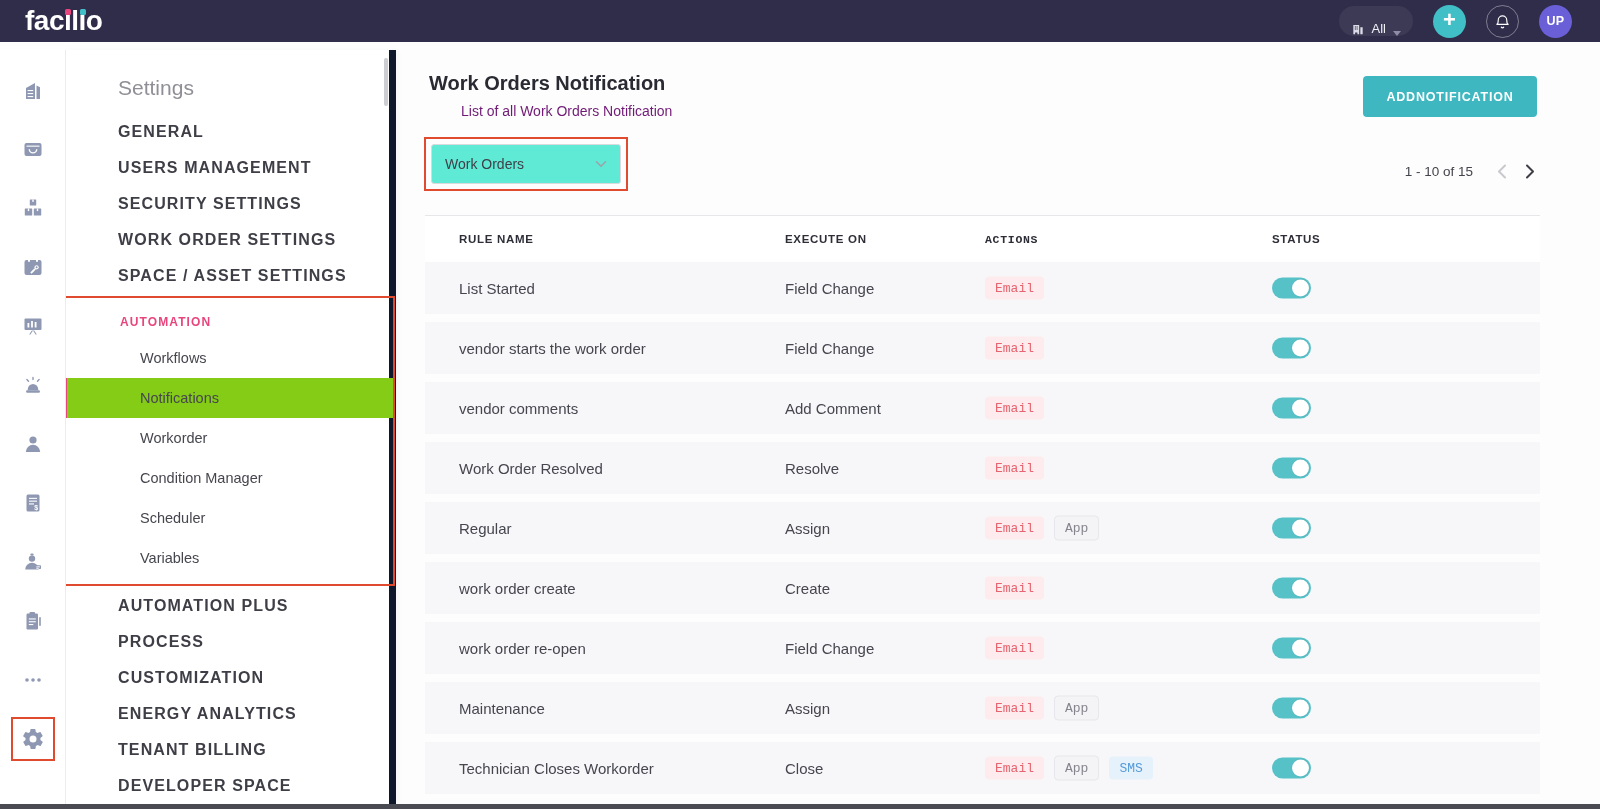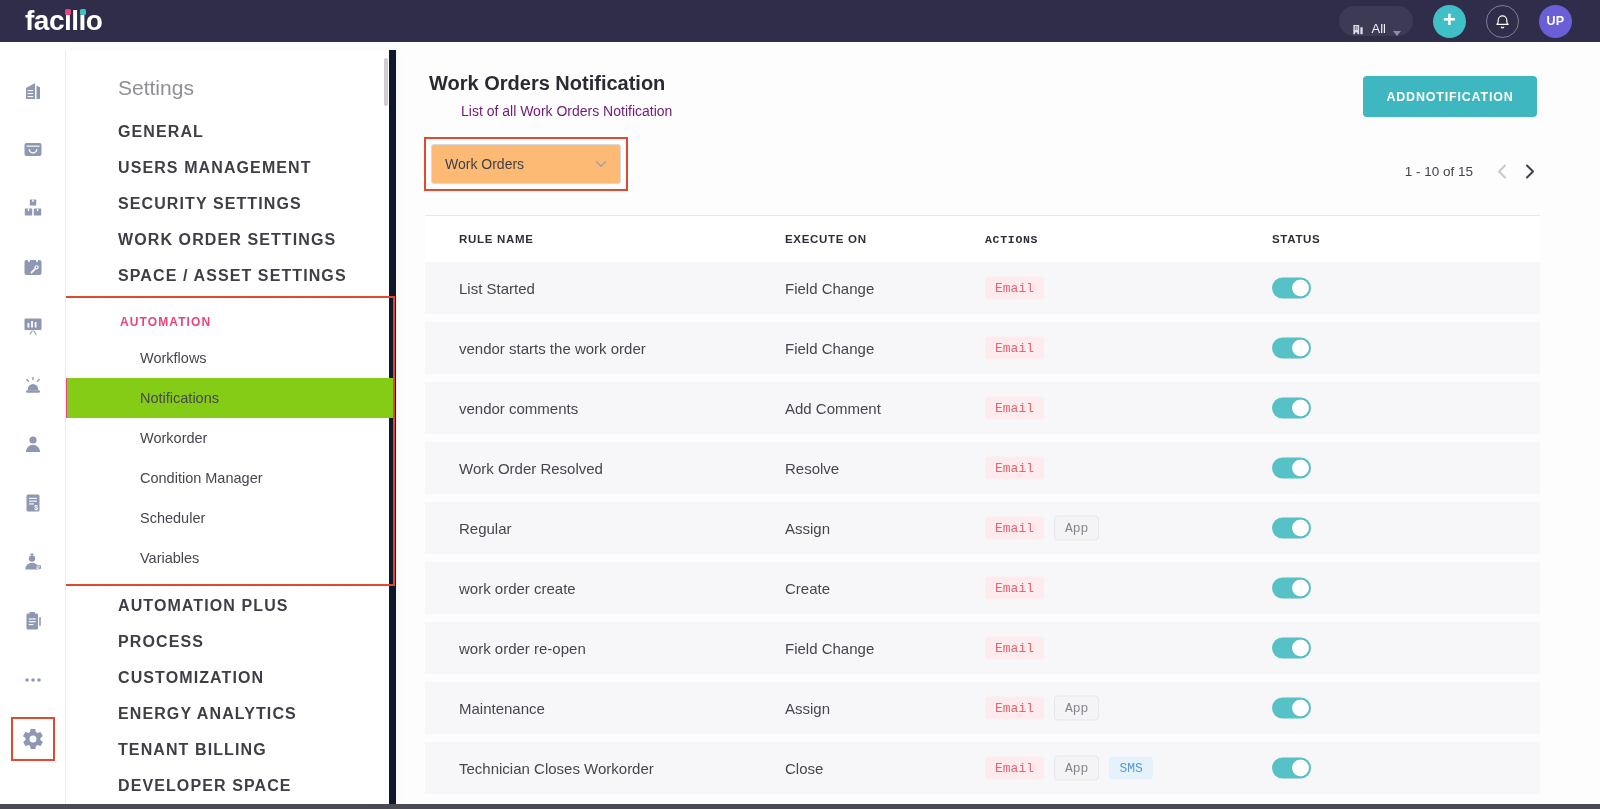--- a/index.html
+++ b/index.html
@@ -39,21 +39,21 @@
   .sub-item { height:40px; display:flex; align-items:center; padding-left:73px; font-size:14.5px; color:#46464f; cursor:pointer; border-left:4px solid transparent; }
   .sub-item.selected { background:#84cc16; border-left:4px solid #e8457d; }
   .scroll-thumb { position:absolute; top:8px; right:1px; width:4px; height:48px; background:#cdcdd2; border-radius:2px; }
 
   
   .main { position:relative; flex:1; background:#fdfdfe; }
   .page-title { position:absolute; left:33px; top:22px; font-size:20px; font-weight:600; color:#2a2a33; }
   .page-subtitle { position:absolute; left:33px; top:53px; font-size:14px; color:#701a75;margin-left:32px; }
   .add-btn { position:absolute; right:63px; top:26px; width:174px; height:41px; background:#3eb7c0; color:#fff; border:none; border-radius:4px; font-size:12.5px; font-weight:bold; letter-spacing:0.8px; cursor:pointer; font-family:inherit; }
   .dd-red-box { position:absolute; left:28px; top:87px; border:2px solid #e04a2f; padding:5px; }
-  .dropdown { width:190px; height:40px; background:#fdba74; border:1px solid #dadade; border-radius:3px; display:flex; align-items:center; justify-content:space-between; padding:0 13px; cursor:pointer; }
+  .dropdown { width:190px; height:40px; background:#5eead4; border:1px solid #dadade; border-radius:3px; display:flex; align-items:center; justify-content:space-between; padding:0 13px; cursor:pointer; }
   .dropdown-value { font-size:14px; color:#3f3f48; }
   .pagination { position:absolute; right:63px; top:108px; height:26px; display:flex; align-items:center; gap:14px; }
   .page-range { font-size:13.5px; color:#44444c; margin-right:8px; }
   .pg-btn { background:none; border:none; cursor:pointer; padding:2px; display:flex; align-items:center; }
 
   
   .table { position:absolute; left:29px; top:165px; width:1115px; }
   .t-head { position:relative; height:47px; background:#fff; border-top:1px solid #e7e7ea; }
   .t-head .cell { font-size:11.5px; font-weight:bold; letter-spacing:0.7px; color:#2e2e38; }
   .t-row { position:relative; height:52px; background:#f7f7f9; margin-bottom:8px; }

